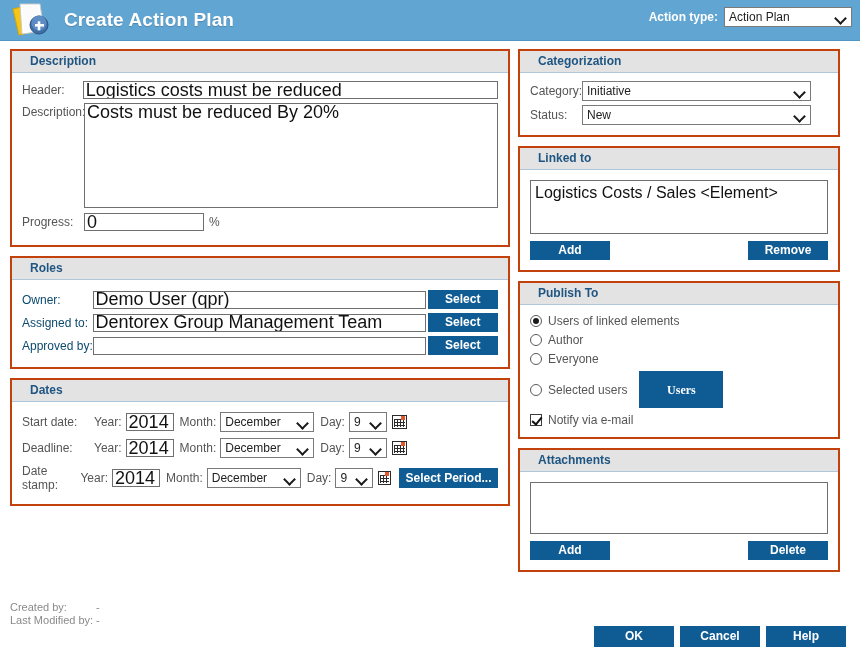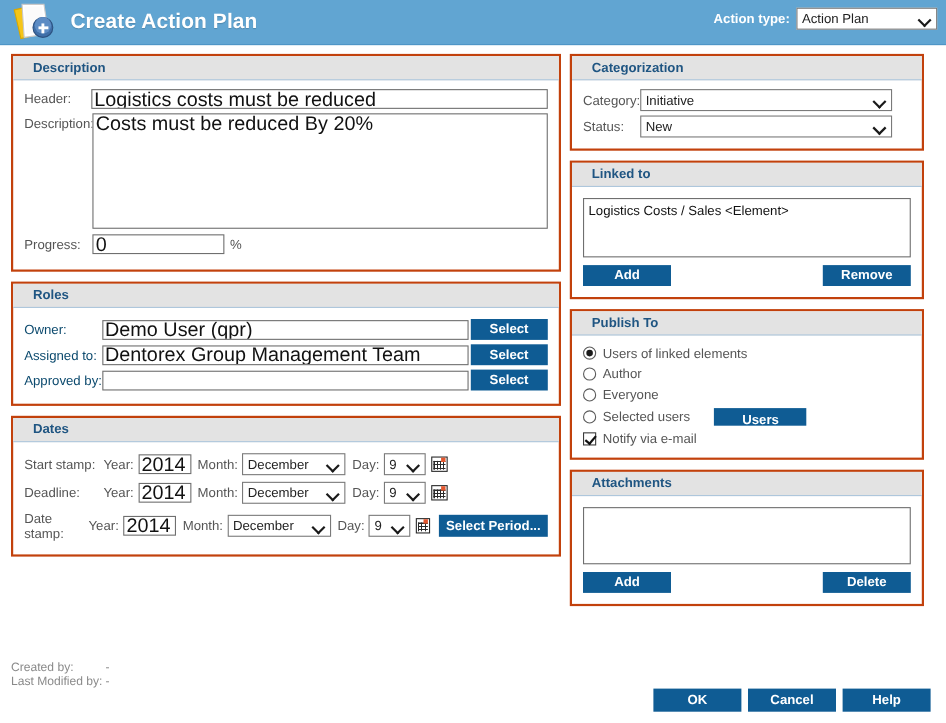--- a/index.html
+++ b/index.html
@@ -220,21 +220,21 @@
   
   .cat-label { width: 52px; color: #555; }
   .cat-select { width: 229px; }
 
   
   .listbox {
     border: 1px solid #6f6f6f;
     background: #ffffff;
     height: 54px;
     padding: 3px 4px;
-    font-size: 12px;
+    font-size: 16px;
     color: #111;
     box-sizing: border-box;
     overflow: hidden;
     width: 100%;
   }
   .list-btn-row {
     display: flex;
     justify-content: space-between;
     margin-top: 7px;
   }
@@ -285,21 +285,21 @@
     content: "";
     position: absolute;
     left: 3px;
     top: 0px;
     width: 4px;
     height: 8px;
     border-right: 2px solid #111;
     border-bottom: 2px solid #111;
     transform: rotate(40deg);
   }
-  .btn-users { width: 84px; height: 16px; line-height: 20px; margin-left: 22px; }
+  .btn-users { width: 84px; height: 37px; line-height: 20px; margin-left: 12px; font-family: Liberation Serif, serif; }
 
   
   .attach-box { height: 52px; }
 
   
   .footer-meta {
     position: absolute;
     left: 10px;
     bottom: 30px;
     font-size: 11px;
@@ -391,21 +391,21 @@
           <button class="btn btn-select">Select</button>
         </div>
       </div>
     </div>
 
     <div class="panel">
       <div class="panel-head">Dates</div>
       <div class="panel-body" style="padding-top:10px;padding-bottom:12px;">
 
         <div class="date-row">
-          <span class="date-kind">Start stamp:</span>
+          <span class="date-kind">Start date:</span>
           <span class="date-sub">Year:</span>
           <input class="txt year-input" type="text" value="2014" style="">
           <span class="date-sub">Month:</span>
           <span class="sel-wrap">
             <select class="sel month-select">
               <option>December</option>
             </select>
           </span>
           <span class="date-sub" style="margin-left:6px;">Day:</span>
           <span class="sel-wrap">

